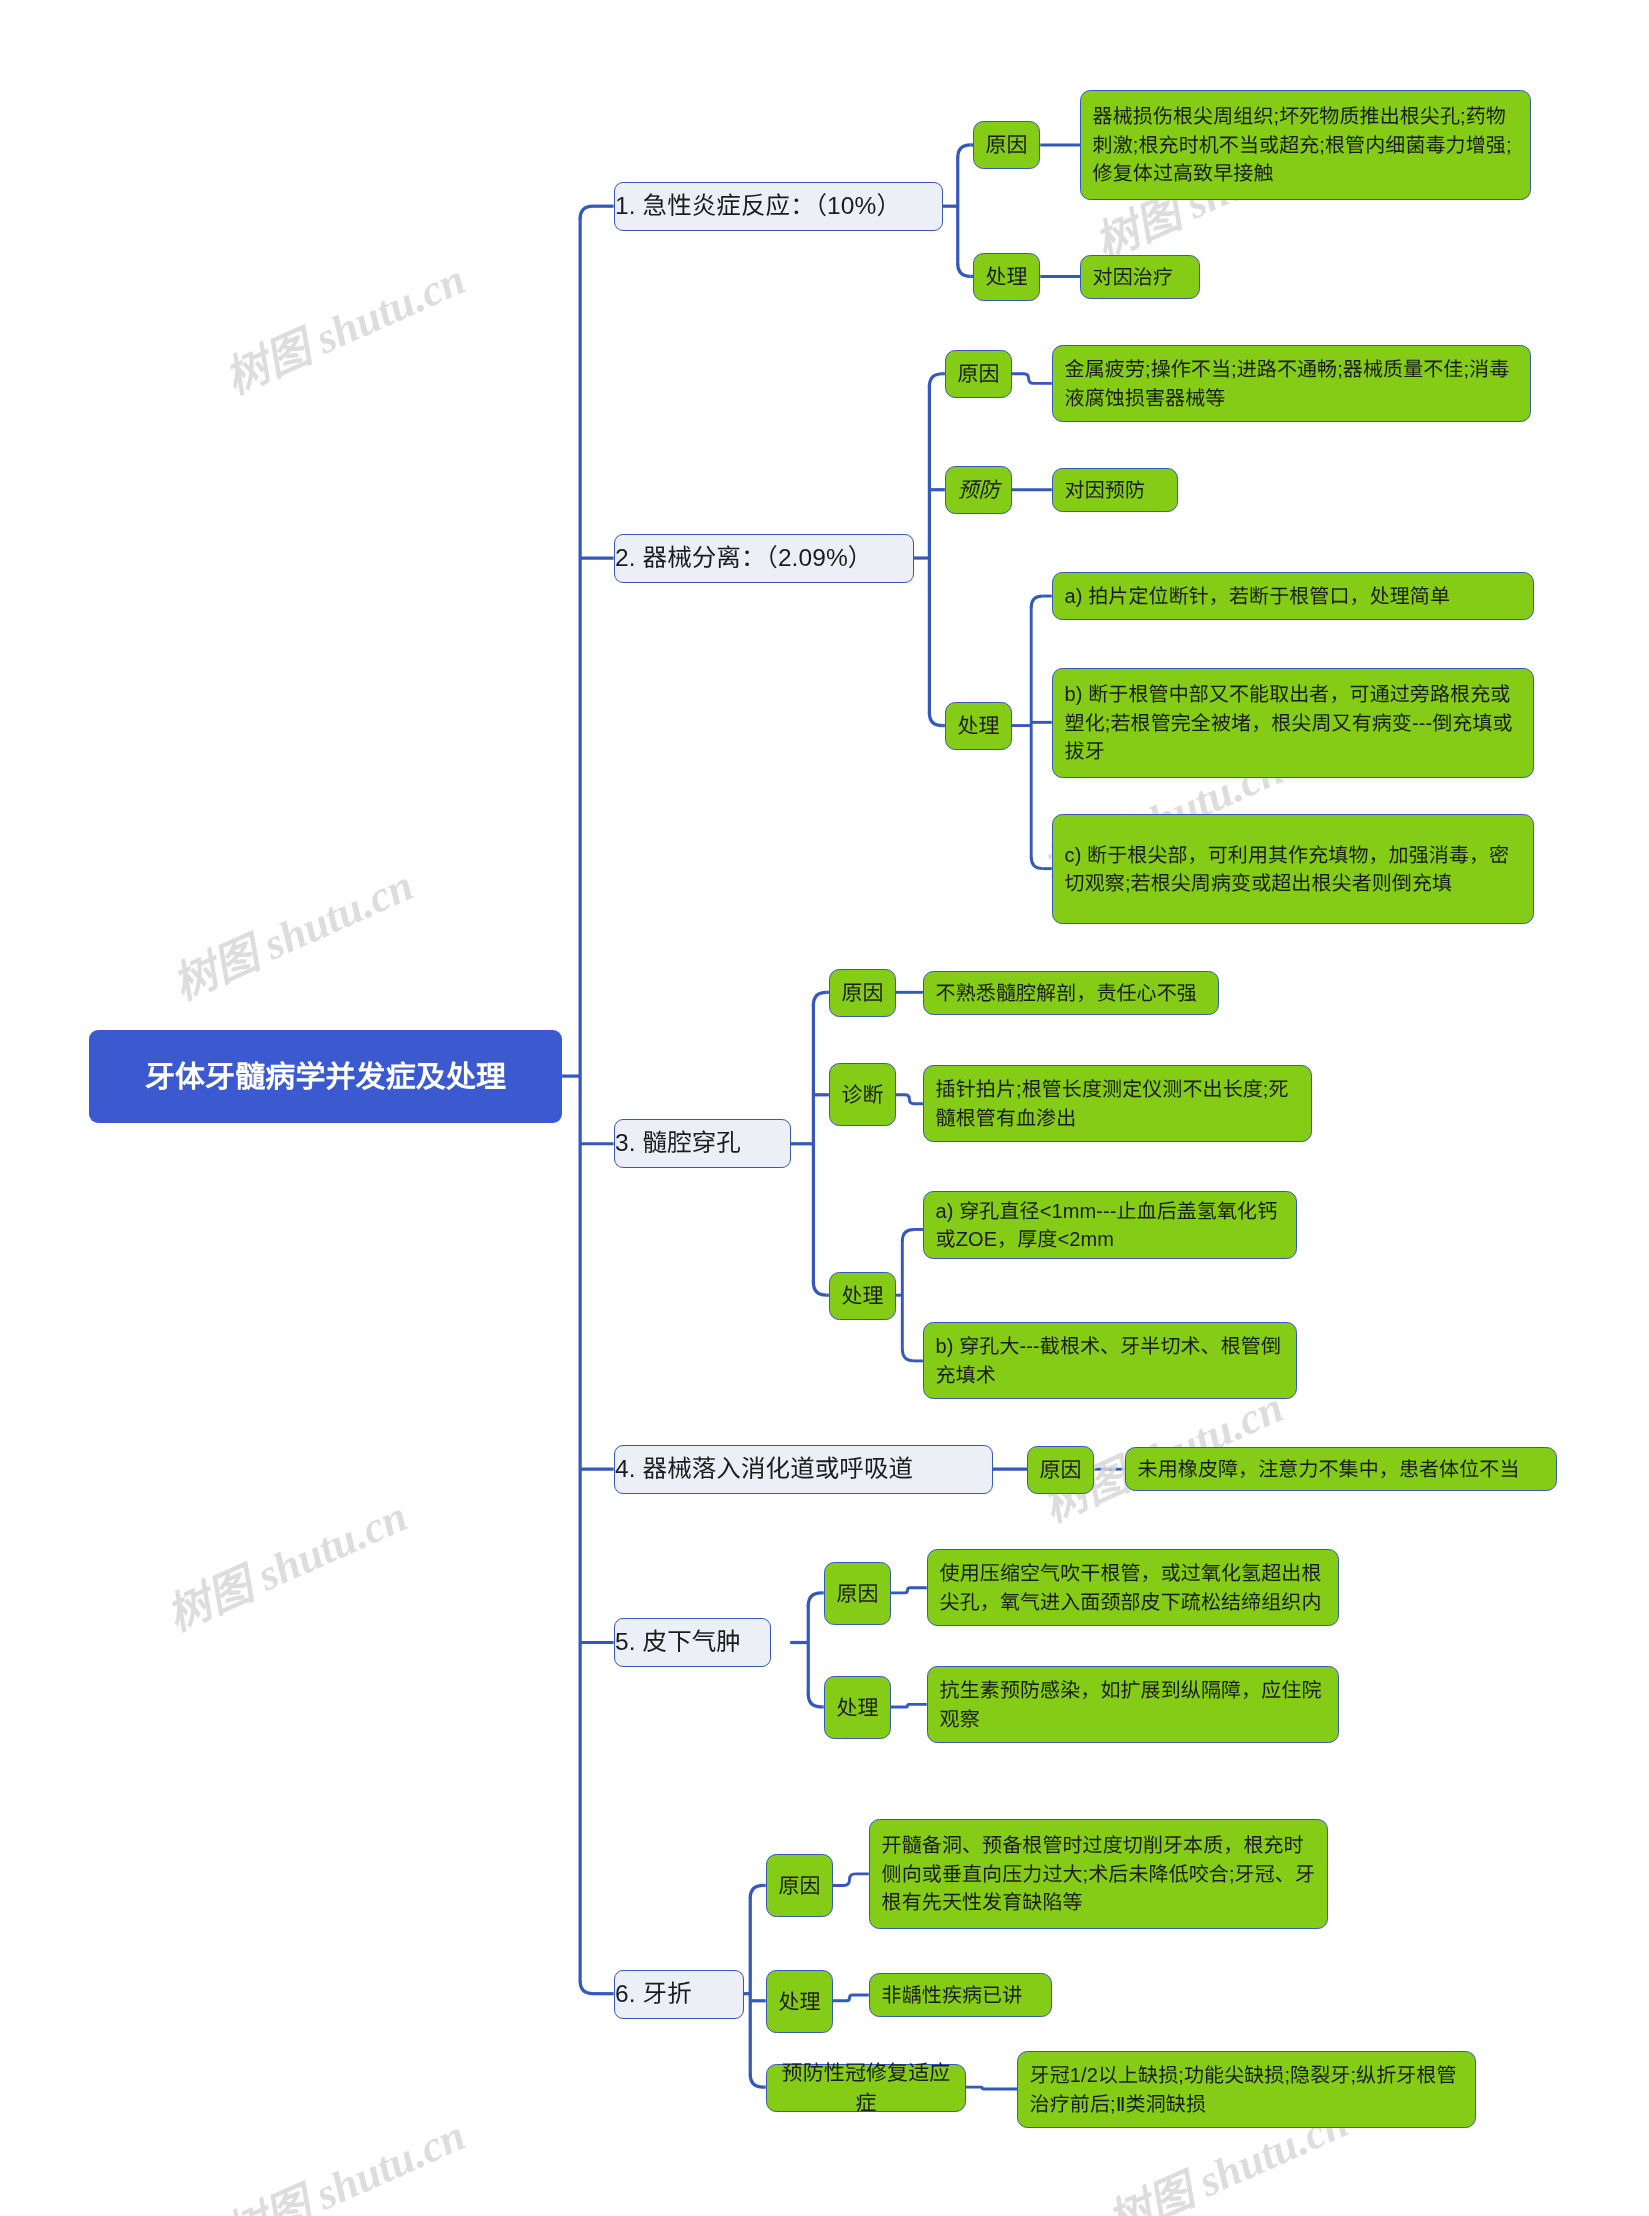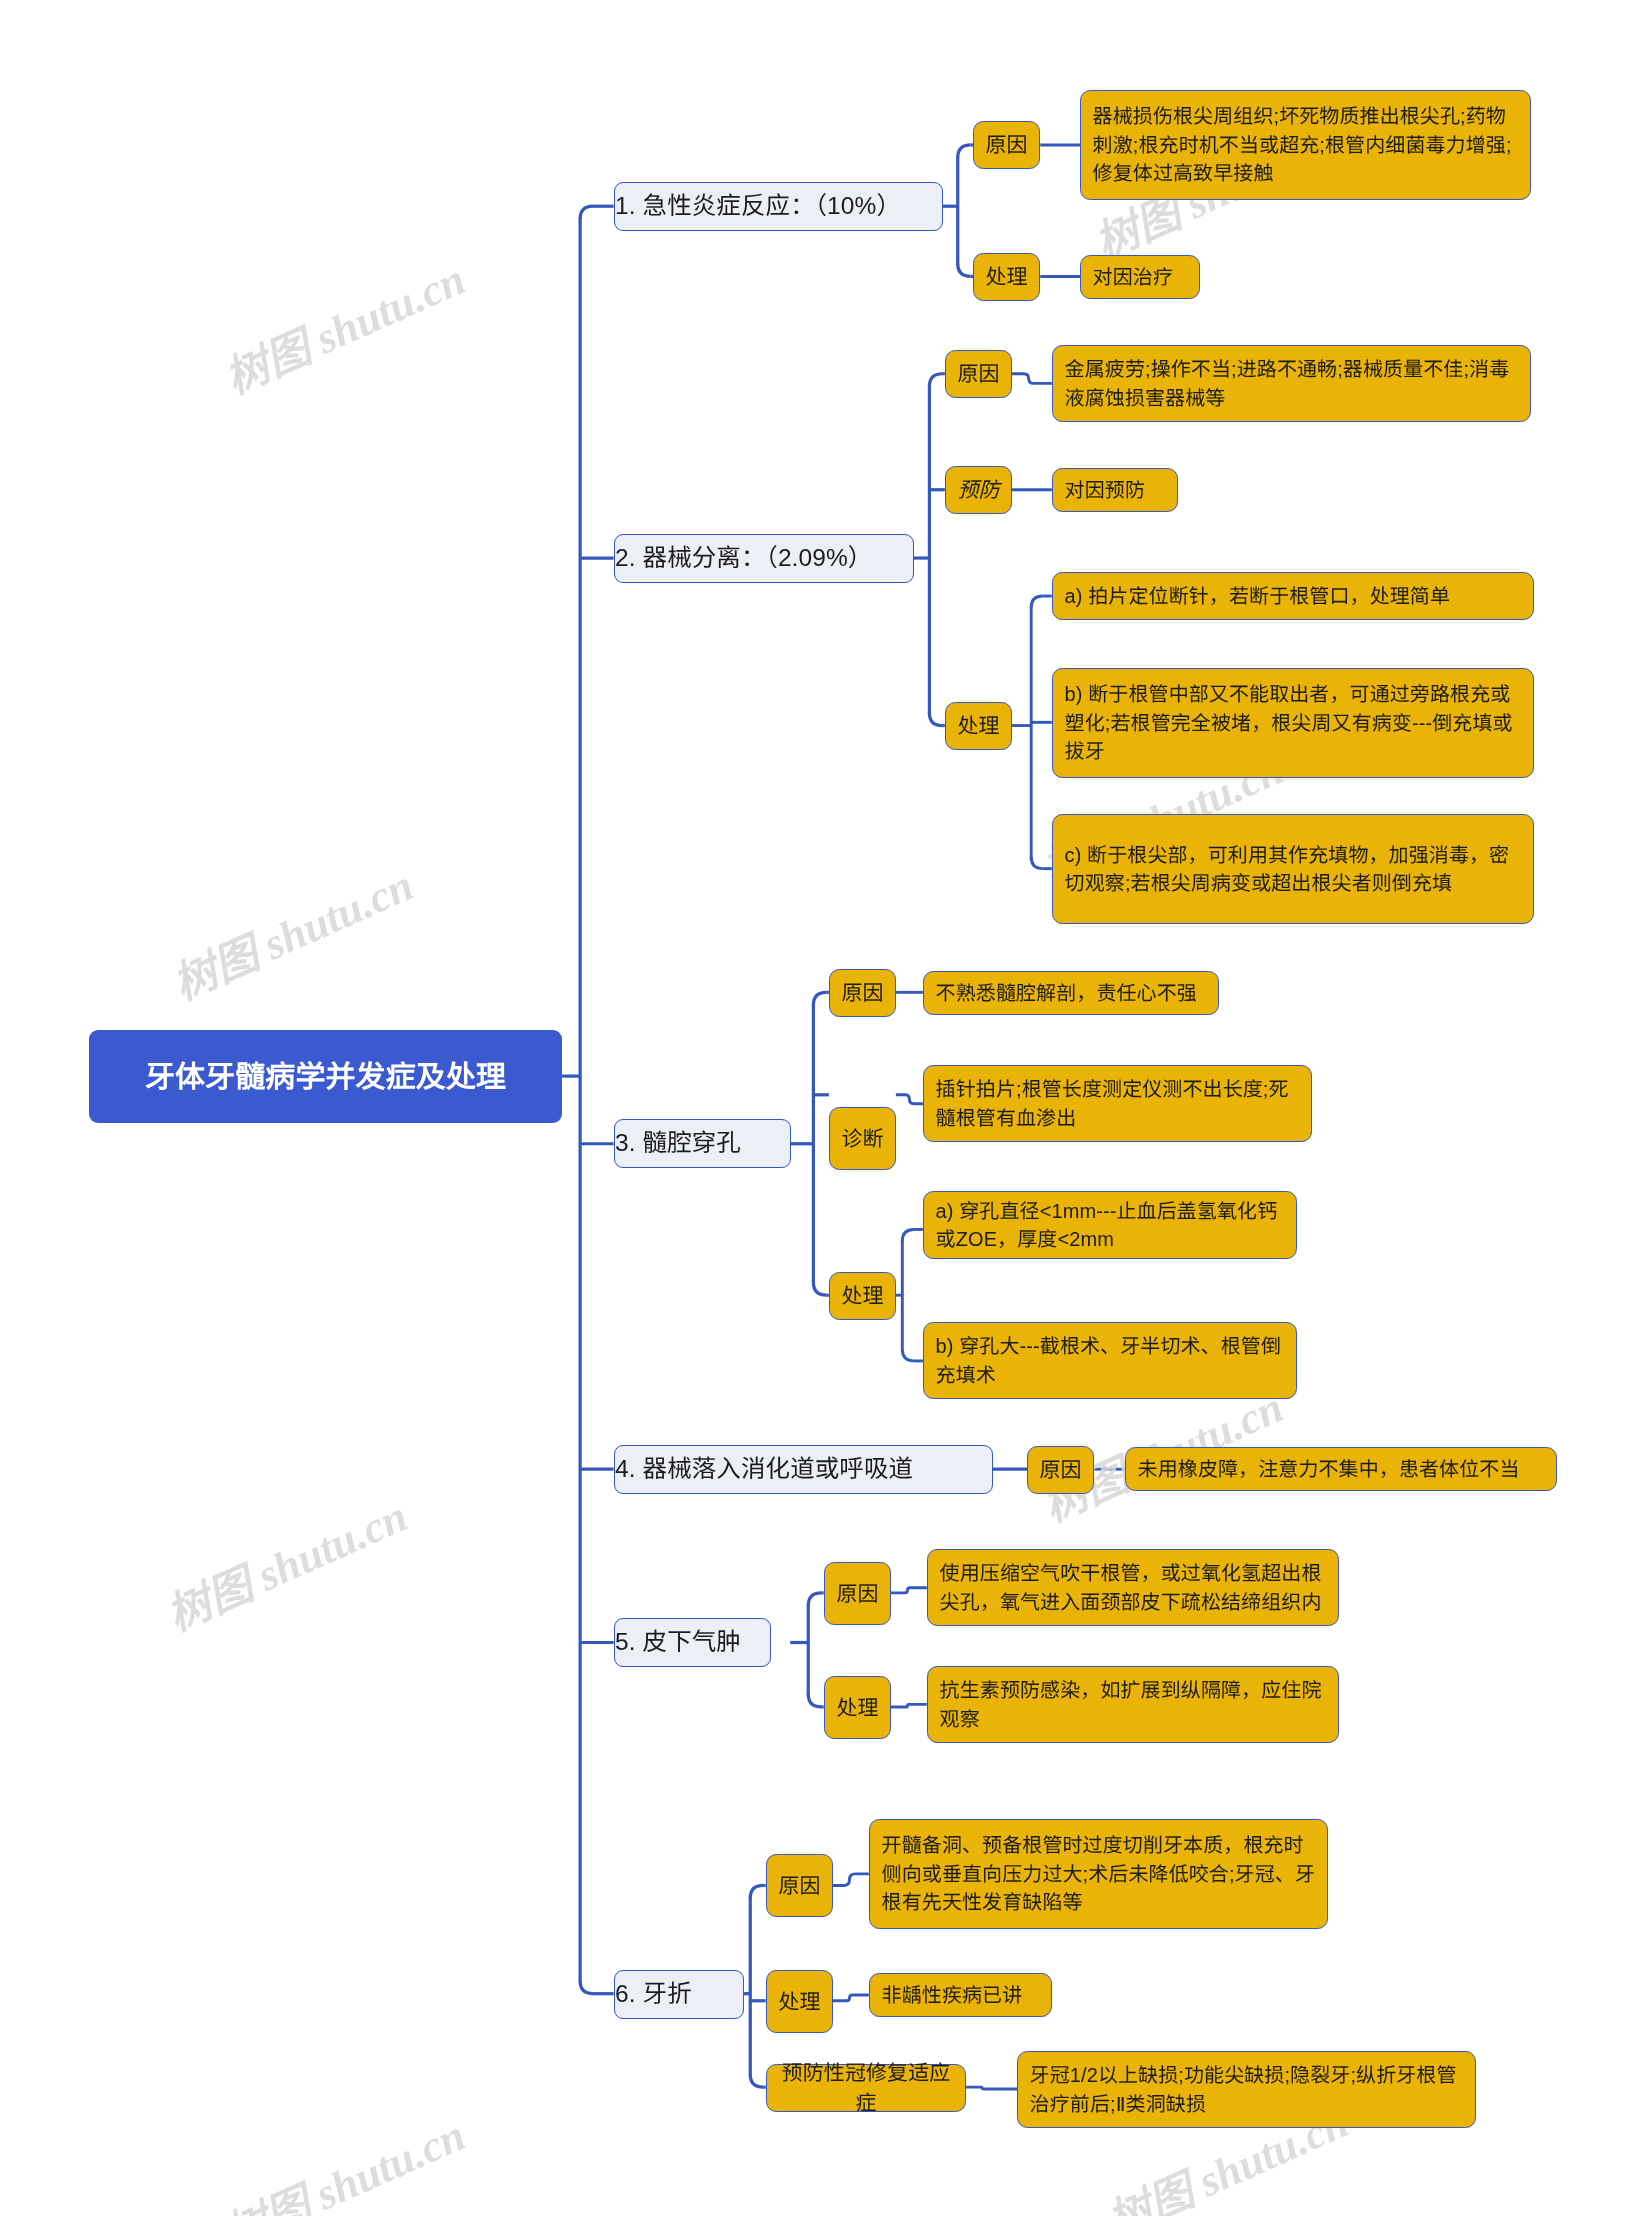--- a/index.html
+++ b/index.html
@@ -47,21 +47,21 @@
     stroke-width: 4.5;
   }
   
   .node {
     position: absolute;
     box-sizing: border-box;
     display: flex;
     align-items: center;
     border: 1.9px solid #3558bd;
     border-radius: 10.3px;
-    background: #eab308;
+    background: #84cc16;
     color: #1c1c1c;
     line-height: 1.42;
     letter-spacing: 0.1px;
   }
   .node.root {
     background: #3b5ad0;
     border: none;
     border-radius: 9px;
     color: #ffffff;
     justify-content: center;
@@ -232,21 +232,21 @@
       </div>
       <div class="node l1" style="left: 614px; top: 1119px; width: 177px; height: 49px;">
         <span>3. 髓腔穿孔</span>
       </div>
       <div class="node l2" style="left: 829px; top: 969px; width: 67px; height: 48px;">
         <span>原因</span>
       </div>
       <div class="node leaf" style="left: 923px; top: 971px; width: 296px; height: 44px;">
         <span>不熟悉髓腔解剖，责任心不强</span>
       </div>
-      <div class="node l2" style="left: 829px; top: 1063px; width: 67px; height: 63px; margin-top: 44px;">
+      <div class="node l2" style="left: 829px; top: 1063px; width: 67px; height: 63px;">
         <span>诊断</span>
       </div>
       <div class="node leaf" style="left: 923px; top: 1065px; width: 389px; height: 77px;">
         <span>插针拍片;根管长度测定仪测不出长度;死髓根管有血渗出</span>
       </div>
       <div class="node l2" style="left: 829px; top: 1272px; width: 67px; height: 48px;">
         <span>处理</span>
       </div>
       <div class="node leaf" style="left: 923px; top: 1191px; width: 374px; height: 68px;">
         <span>a) 穿孔直径&lt;1mm---止血后盖氢氧化钙或ZOE，厚度&lt;2mm</span>

